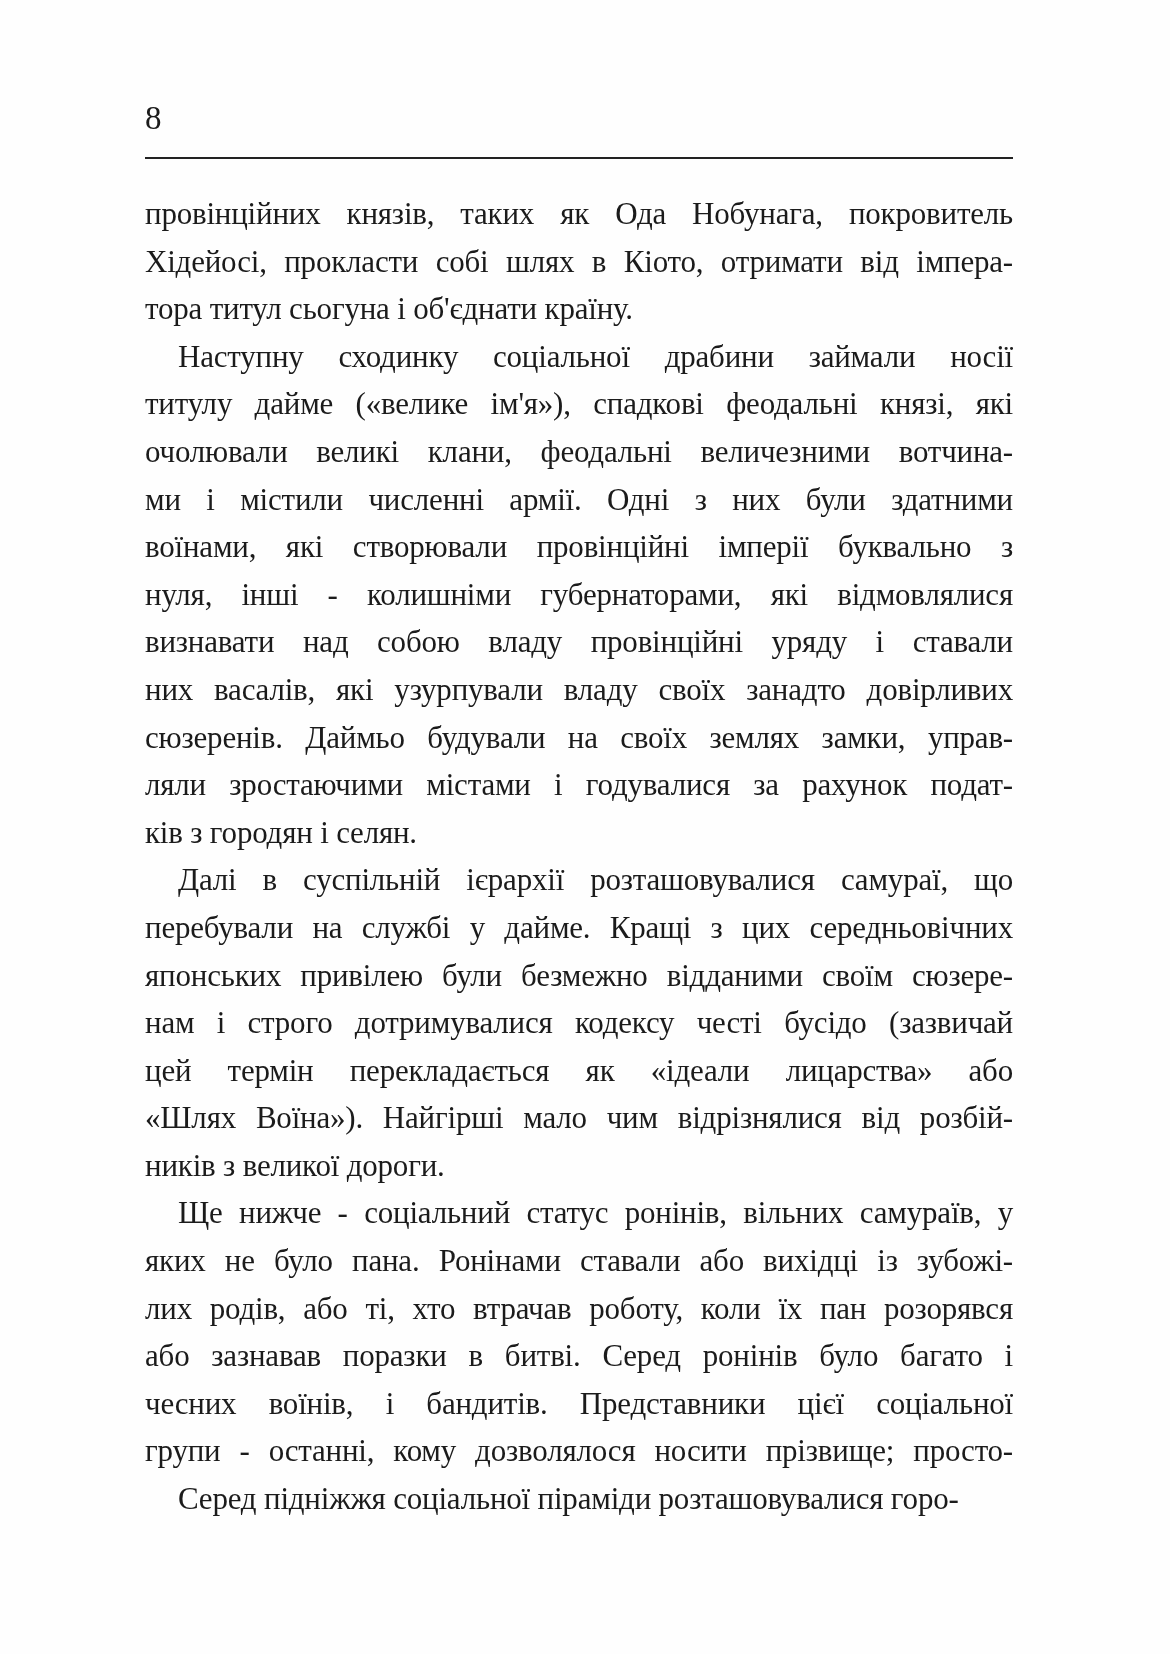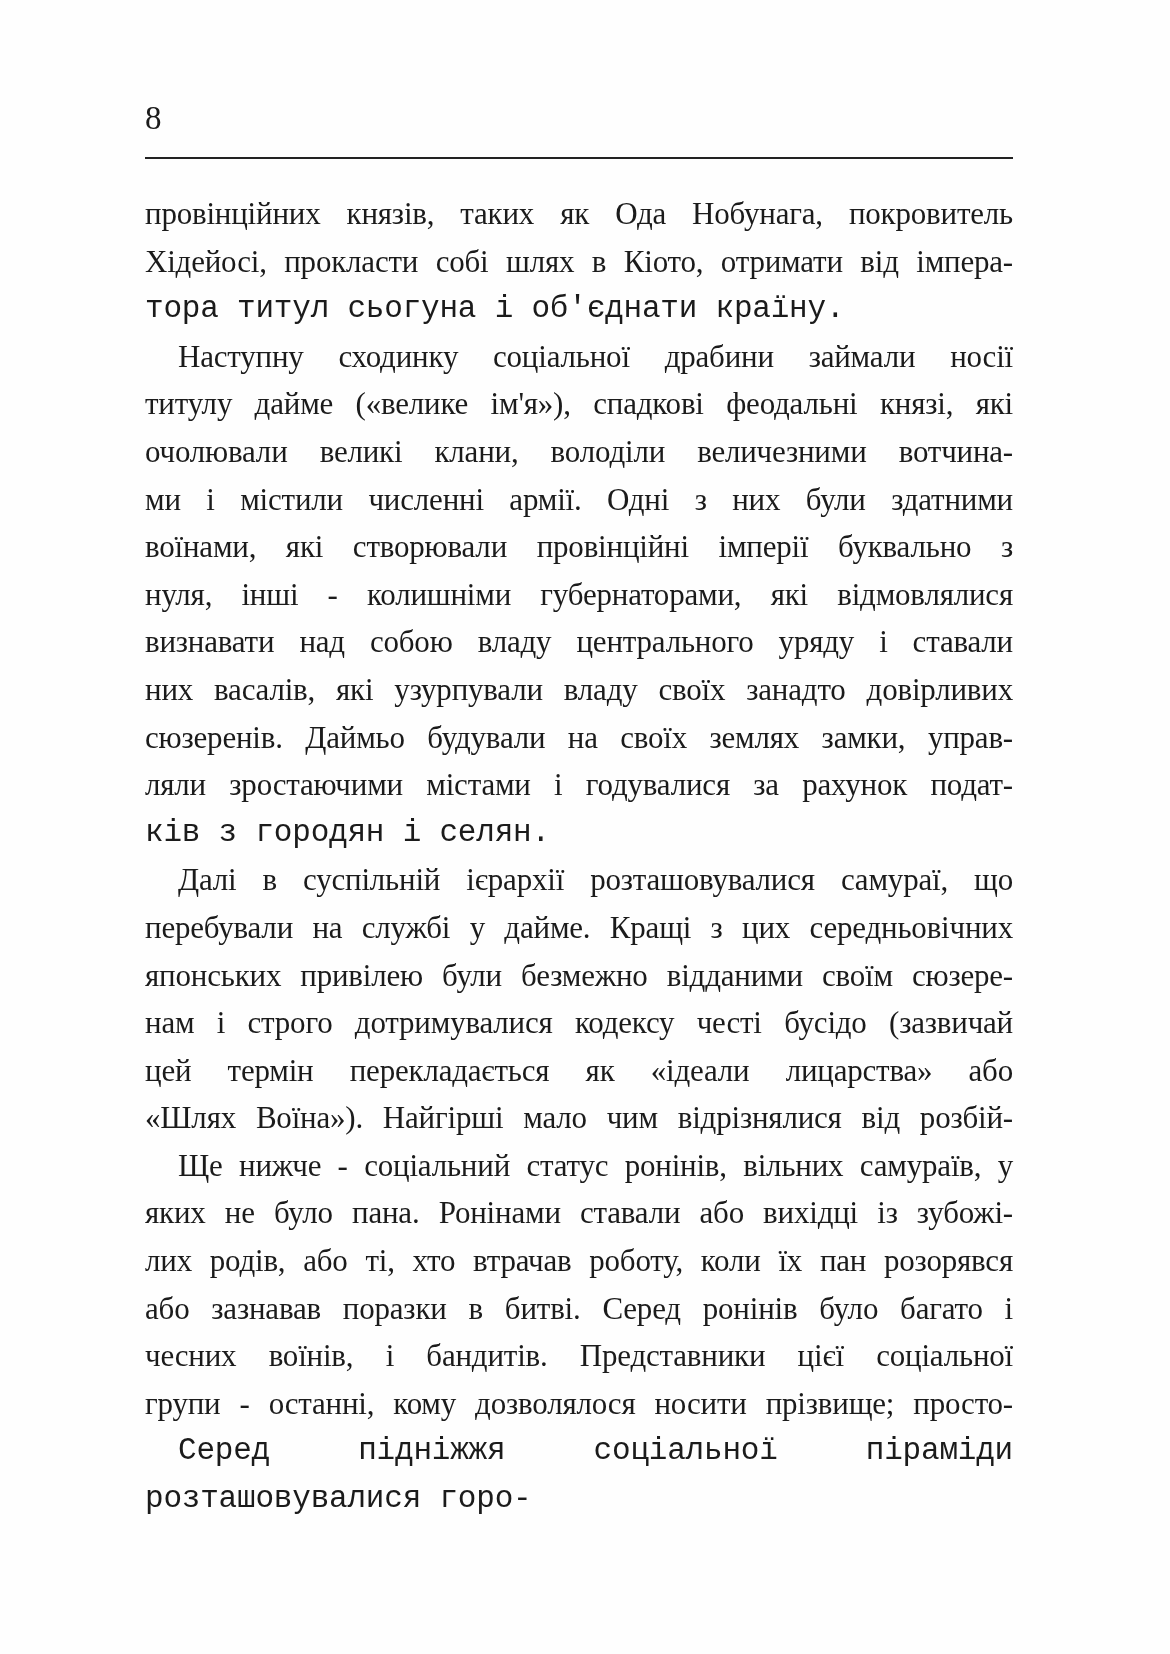--- a/index.html
+++ b/index.html
@@ -51,58 +51,58 @@
     padding: 0;
   }
   .line {
     line-height: 47.6px;
     text-align: justify;
     text-align-last: justify;
     white-space: normal;
   }
   .line.lastline {
     text-align-last: left;
-    font-family: Liberation Mono, monospace;
   }
   .line.indent {
     text-indent: 33px;
   }
 </style>
 </head>
 <body>
 
 <div class="page">
   <span class="page-number">8</span>
   <div class="header-rule"></div>
   <div class="text-block" id="text-block">
       <div class="para">
         <div class="line">провінційних князів, таких як Ода Нобунага, покровитель</div>
         <div class="line">Хідейосі, прокласти собі шлях в Кіото, отримати від імпера-</div>
         <div class="line lastline">тора титул сьогуна і об'єднати країну.</div>
       </div>
       <div class="para">
         <div class="line indent">Наступну сходинку соціальної драбини займали носії</div>
         <div class="line">титулу дайме («велике ім'я»), спадкові феодальні князі, які</div>
-        <div class="line">очолювали великі клани, володіли величезними вотчина-</div>
+        <div class="line">очолювали великі клани, феодальні величезними вотчина-</div>
         <div class="line">ми і містили численні армії. Одні з них були здатними</div>
         <div class="line">воїнами, які створювали провінційні імперії буквально з</div>
         <div class="line">нуля, інші - колишніми губернаторами, які відмовлялися</div>
-        <div class="line">визнавати над собою владу центрального уряду і ставали</div>
+        <div class="line">визнавати над собою владу провінційні уряду і ставали</div>
         <div class="line">них васалів, які узурпували владу своїх занадто довірливих</div>
         <div class="line">сюзеренів. Даймьо будували на своїх землях замки, управ-</div>
         <div class="line">ляли зростаючими містами і годувалися за рахунок подат-</div>
         <div class="line lastline">ків з городян і селян.</div>
       </div>
       <div class="para">
         <div class="line indent">Далі в суспільній ієрархії розташовувалися самураї, що</div>
         <div class="line">перебували на службі у дайме. Кращі з цих середньовічних</div>
         <div class="line">японських привілею були безмежно відданими своїм сюзере-</div>
         <div class="line">нам і строго дотримувалися кодексу честі бусідо (зазвичай</div>
         <div class="line">цей термін перекладається як «ідеали лицарства» або</div>
         <div class="line">«Шлях Воїна»). Найгірші мало чим відрізнялися від розбій-</div>
+        <div class="line lastline">ників з великої дороги.</div>
       </div>
       <div class="para">
         <div class="line indent">Ще нижче - соціальний статус ронінів, вільних самураїв, у</div>
         <div class="line">яких не було пана. Ронінами ставали або вихідці із зубожі-</div>
         <div class="line">лих родів, або ті, хто втрачав роботу, коли їх пан розорявся</div>
         <div class="line">або зазнавав поразки в битві. Серед ронінів було багато і</div>
         <div class="line">чесних воїнів, і бандитів. Представники цієї соціальної</div>
         <div class="line">групи - останні, кому дозволялося носити прізвище; просто-</div>
       </div>
       <div class="para">

